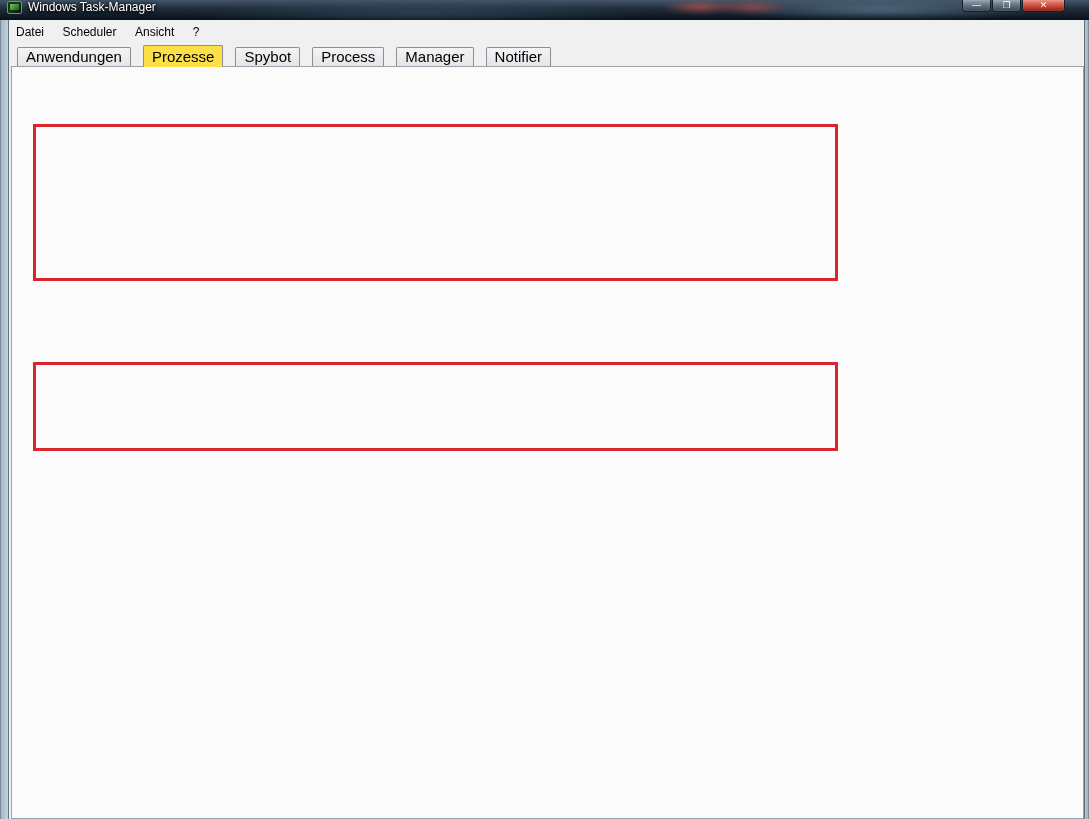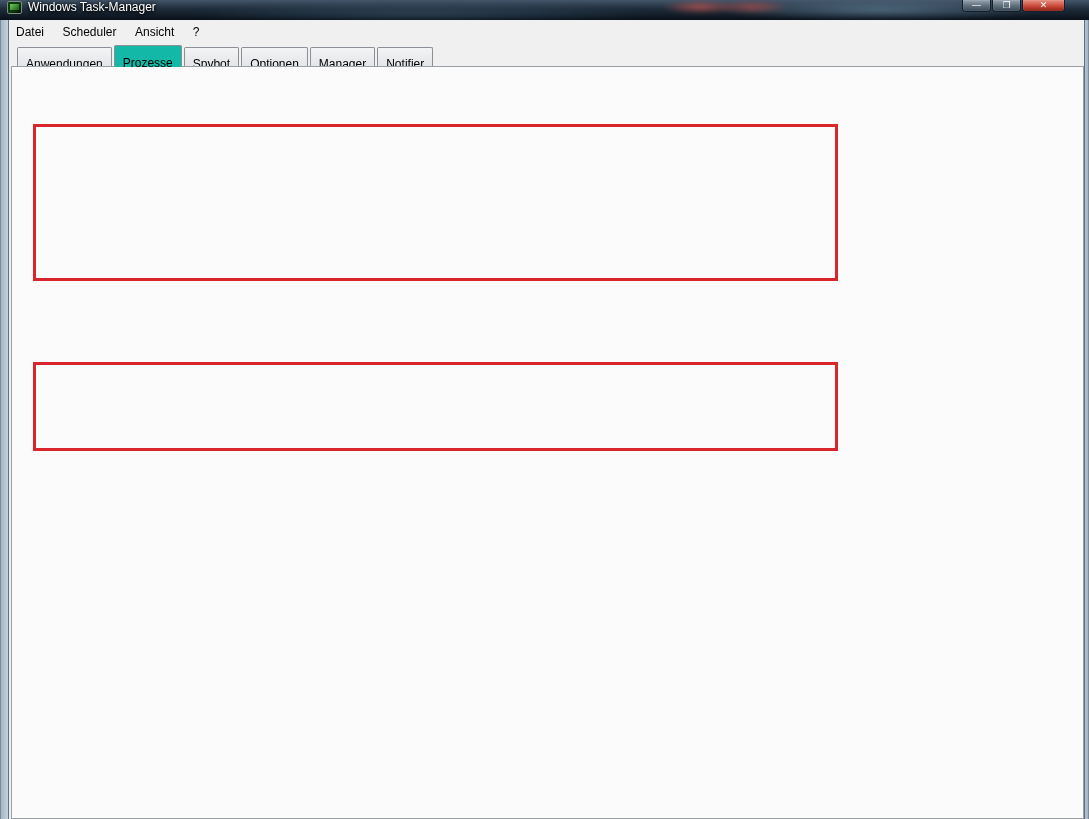--- a/index.html
+++ b/index.html
@@ -39,25 +39,25 @@
     background:linear-gradient(90deg,#a4b6c4,#c3d2de); border-left:1px solid #7d8c98; }
 
   
   .menubar { position:absolute; left:0; top:0; width:100%; height:23px; }
   .menu-item { display:inline-block; padding:5px 7px 0 7px; font-size:12px; color:#000; }
   .menu-item:first-child { }
 
   
   .tabstrip { position:absolute; left:0; top:24px; width:100%; height:22px;
     display:flex; align-items:flex-end; padding-left:8px; }
-  .tab { height:19px; margin-right:2px; padding:7px 8px; font-size:12px; line-height:18px;
+  .tab { height:19px; margin-right:12px; padding:0 8px; font-size:15px; line-height:18px;
     text-align:center; color:#000; border:1px solid #8b9097; border-bottom:none;
     border-radius:2px 2px 0 0; background:linear-gradient(180deg,#f3f4f5,#e3e5e8);
     position:relative; z-index:1; }
-  .tab.active { height:22px; line-height:21px; background:#14b8a6; z-index:3; margin-bottom:-1px;text-align:center; }
+  .tab.active { height:22px; line-height:21px; background:#fde047; z-index:3; margin-bottom:-1px;text-align:center; }
 
   
   .tabpanel { position:absolute; left:2px; top:46px; width:1073px; height:753px;
     background:#fbfbfb; border:1px solid #9aa0a8; z-index:2; }
 
   
   .listview { position:absolute; left:25px; top:64px; width:1040px; height:736px;
     background:#fff; border:1px solid #828790; border-bottom:none; overflow:hidden; }
   .lv-header { display:flex; height:23px; }
   .h-cell { position:relative; height:23px; line-height:22px; font-size:11px; color:#000;
@@ -108,21 +108,21 @@
     <span class="menu-item">Datei</span>
     <span class="menu-item">Scheduler</span>
     <span class="menu-item">Ansicht</span>
     <span class="menu-item">?</span>
   </div>
 
   <div class="tabstrip">
     <div class="tab">Anwendungen</div>
     <div class="tab active">Prozesse</div>
     <div class="tab">Spybot</div>
-    <div class="tab">Optionen</div>
+    <div class="tab">Process</div>
     <div class="tab">Manager</div>
     <div class="tab">Notifier</div>
   </div>
 
   <div class="tabpanel"></div>
 
   <div class="listview">
     <div class="lv-header">
       <div class="h-cell c-name sorted">
         <span class="sort-glyph">▼</span>

